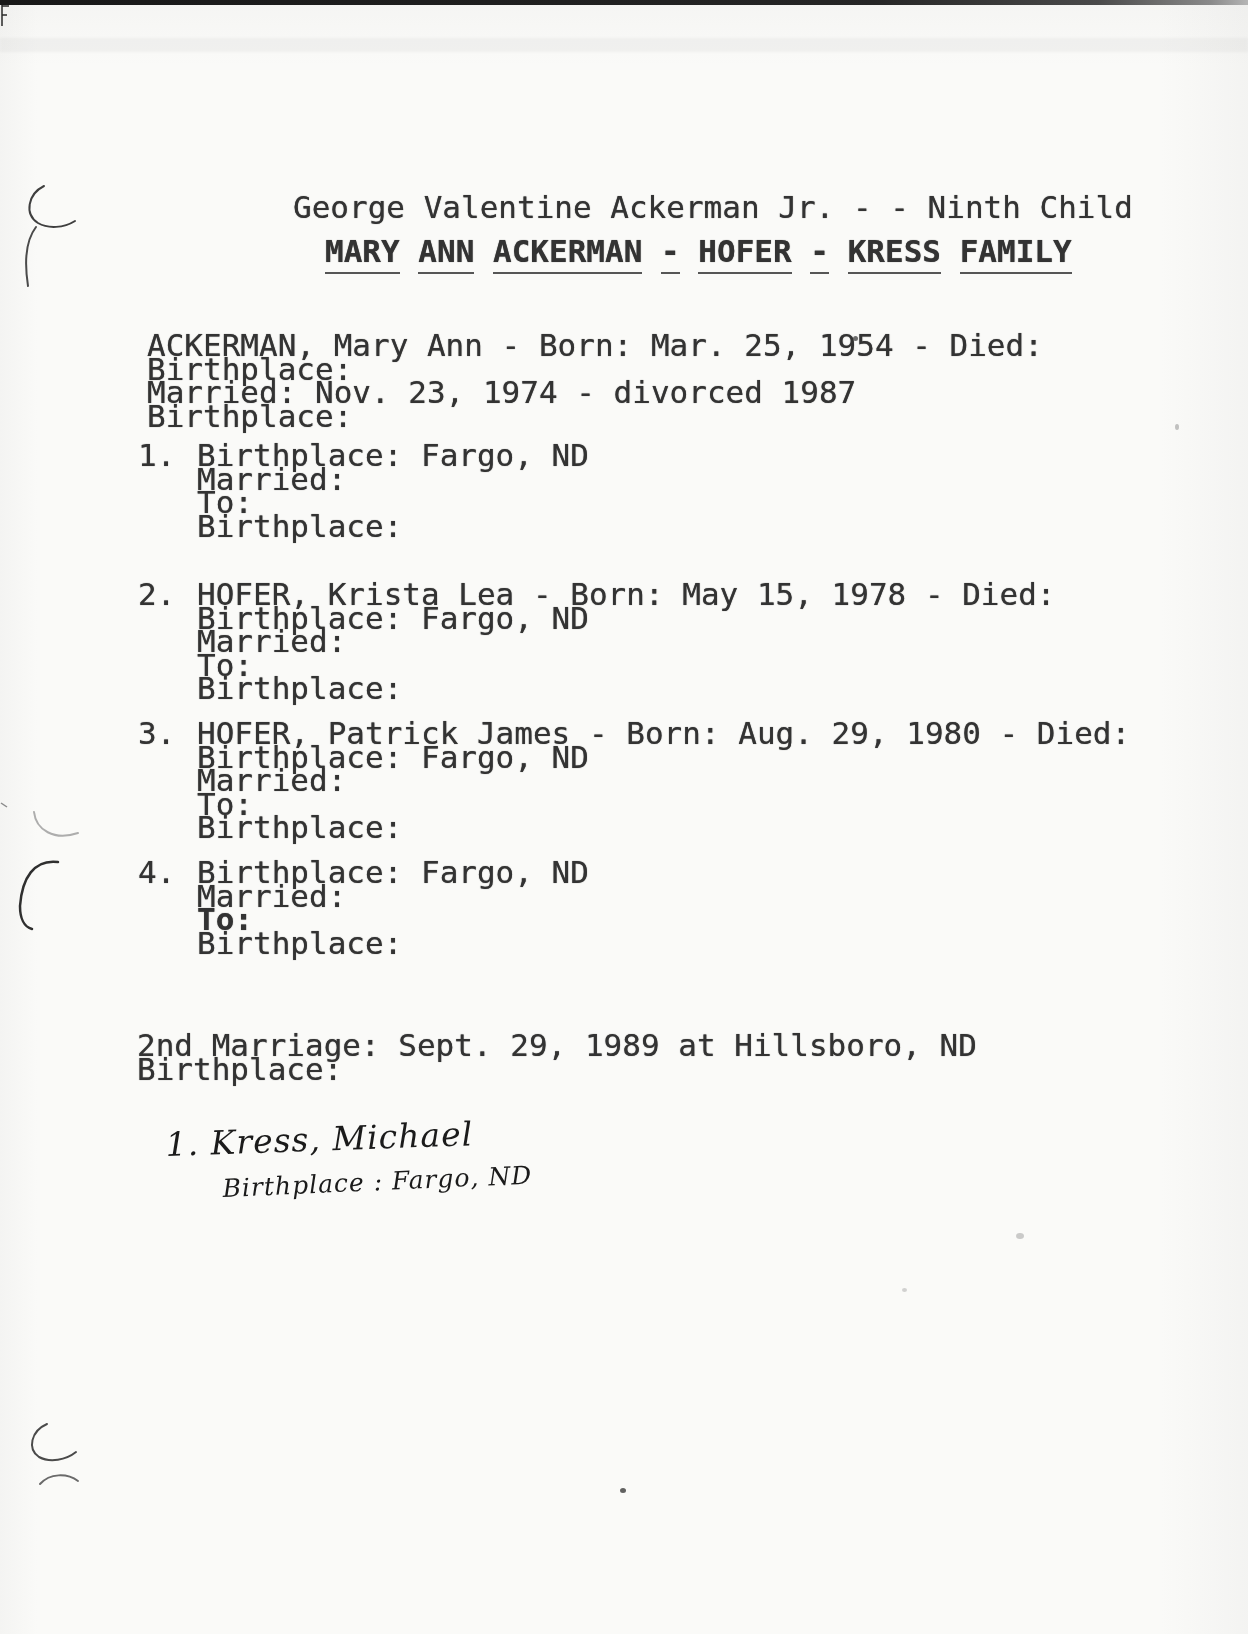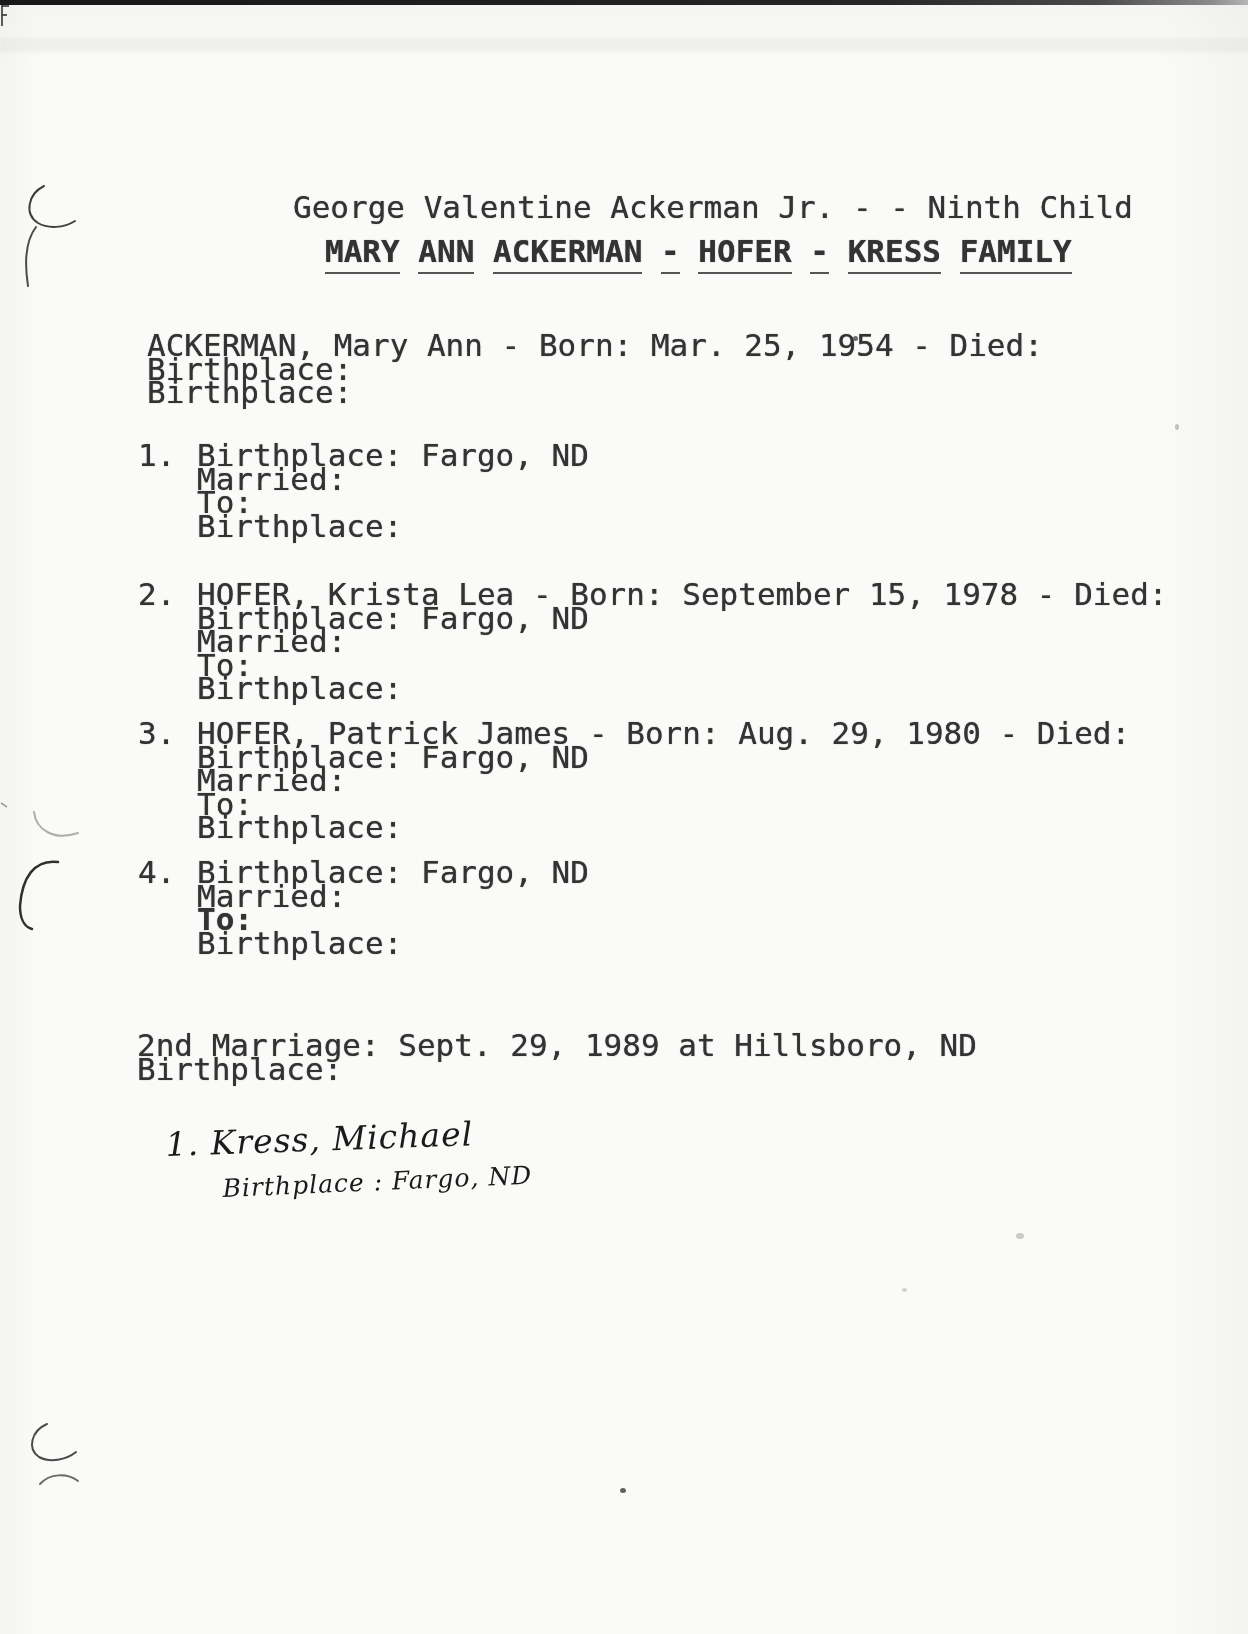--- a/index.html
+++ b/index.html
@@ -63,34 +63,35 @@
   <div class="scan-top-edge"></div>
   <div class="texture-band"></div>
 
   <div class="block typed title1">George Valentine Ackerman Jr. - - Ninth Child</div>
 
   <div class="block typed title2 underlined-title"><span class="uw">MARY</span> <span class="uw">ANN</span> <span class="uw">ACKERMAN</span> <span class="uw">-</span> <span class="uw">HOFER</span> <span class="uw">-</span> <span class="uw">KRESS</span> <span class="uw">FAMILY</span></div>
 
   <div class="block parent-block">
     <div class="typed">ACKERMAN, Mary Ann - Born: Mar. 25, 1954 - Died:</div>
     <div class="typed">Birthplace:</div>
+    <div class="typed">Married: Nov. 23, 1974 - divorced 1987</div>
     <div class="typed">Birthplace:</div>
   </div>
 
   <div class="child child1">
     <span class="typed num">1.</span>
     <div class="typed">Birthplace: Fargo, ND</div>
     <div class="typed">Married:</div>
     <div class="typed">To:</div>
     <div class="typed">Birthplace:</div>
   </div>
 
   <div class="child child2">
     <span class="typed num">2.</span>
-    <div class="typed">HOFER, Krista Lea - Born: September 15, 1978 - Died:</div>
+    <div class="typed">HOFER, Krista Lea - Born: May 15, 1978 - Died:</div>
     <div class="typed">Birthplace: Fargo, ND</div>
     <div class="typed">Married:</div>
     <div class="typed">To:</div>
     <div class="typed">Birthplace:</div>
   </div>
 
   <div class="child child3">
     <span class="typed num">3.</span>
     <div class="typed">HOFER, Patrick James - Born: Aug. 29, 1980 - Died:</div>
     <div class="typed">Birthplace: Fargo, ND</div>

